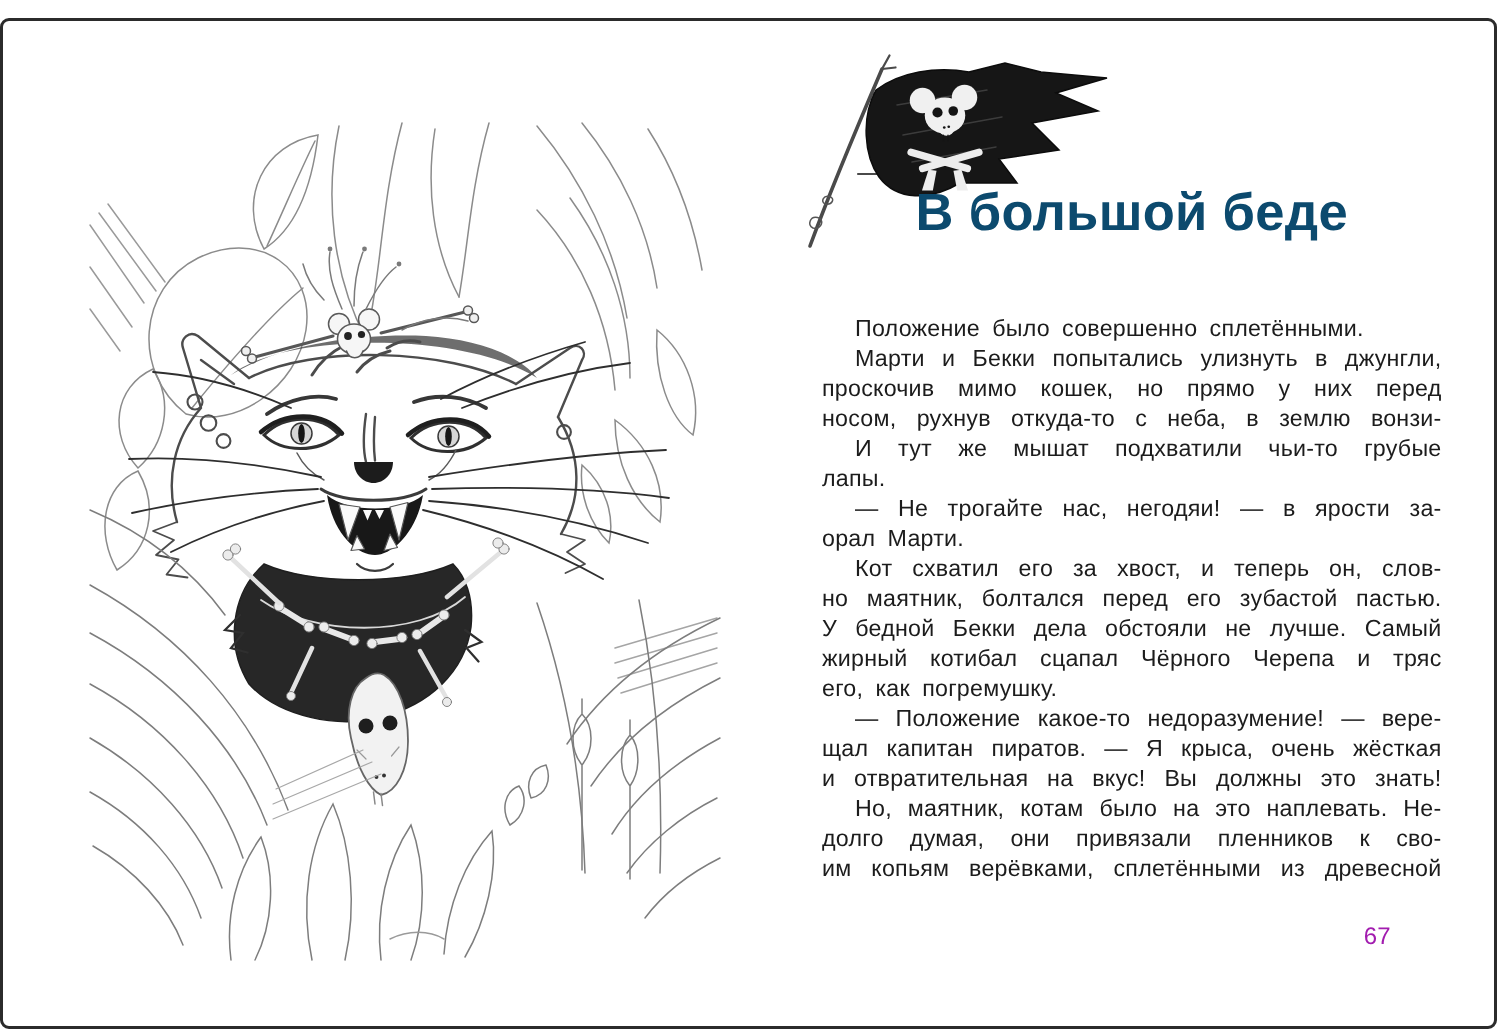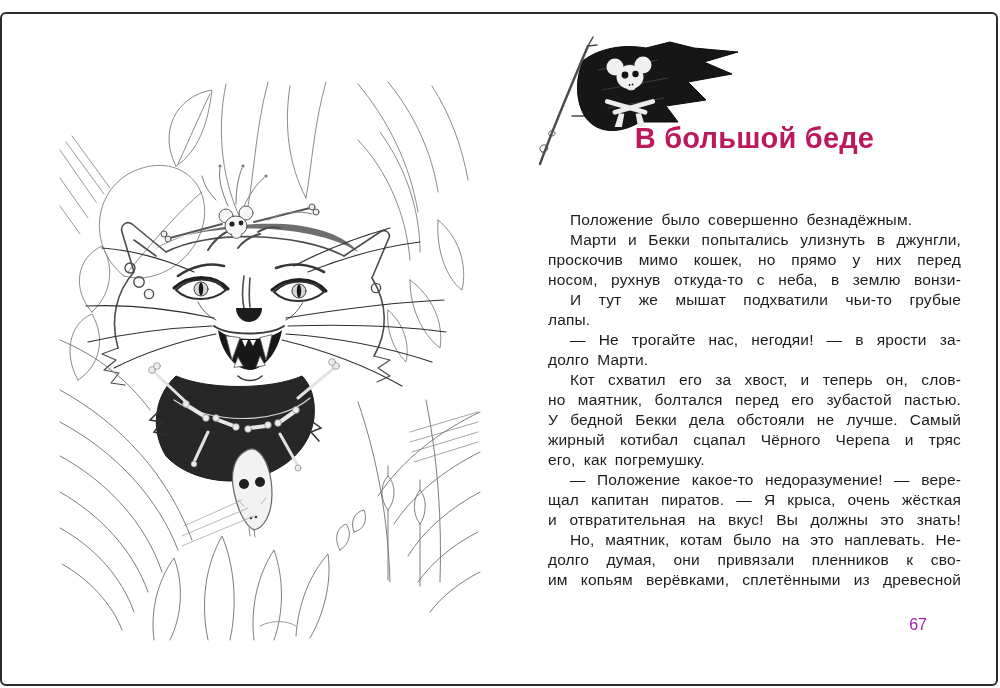--- a/index.html
+++ b/index.html
@@ -3,21 +3,21 @@
 <meta charset="utf-8">
 <style>
   html,body{margin:0;padding:0;background:#ffffff;}
   .stage{position:relative;width:1000px;height:688px;background:#ffffff;overflow:hidden;
          font-family:"Liberation Sans","DejaVu Sans",sans-serif;color:#1b1b1b;}
   .frame{position:absolute;left:0px;top:12px;right:2px;bottom:2px;
          border:2px solid #2b2b2b;border-radius:6px;pointer-events:none;}
   .illustration{position:absolute;left:58px;top:80px;width:424px;height:562px;}
   .flag{position:absolute;left:528px;top:30px;width:222px;height:142px;}
   .chapter-title{position:absolute;left:548px;top:122px;width:413px;text-align:center;
-         font-size:29px;font-weight:bold;letter-spacing:0.2px;color:#be185d;}
+         font-size:35px;font-weight:bold;letter-spacing:0.2px;color:#0c4a6e;}
   .text-col{position:absolute;left:548px;top:210px;width:413px;}
   .line{height:20px;line-height:20px;font-size:15.5px;letter-spacing:0.15px;
         text-align:justify;text-align-last:justify;white-space:nowrap;overflow:visible;
         color:#1c1c1c;}
   .line.just{white-space:normal;}
   .line.last{text-align:left;text-align-last:left;word-spacing:0.24em;}
   .line.ind{text-indent:22px;}
   .page-num{position:absolute;left:548px;top:616px;width:413px;text-align:right;
         padding-right:34px;box-sizing:border-box;font-size:16px;color:#a21caf;}
   svg{display:block;}
@@ -234,28 +234,28 @@
             <path d="M-12,2 L-20,14 L-13,16 L-7,4 Z"></path>
           </g>
         </g>
       </g>
     </svg>
   </div>
 
   <div class="chapter-title">В большой беде</div>
 
   <div class="text-col">
-      <div class="line last ind">Положение было совершенно безнадёжным.</div>
+      <div class="line last ind">Положение было совершенно сплетёнными.</div>
       <div class="line just ind">Марти и Бекки попытались улизнуть в джунгли,</div>
       <div class="line just">проскочив мимо кошек, но прямо у них перед</div>
       <div class="line just">носом, рухнув откуда-то с неба, в землю вонзи-</div>
       <div class="line just ind">И тут же мышат подхватили чьи-то грубые</div>
       <div class="line last">лапы.</div>
       <div class="line just ind">— Не трогайте нас, негодяи! — в ярости за-</div>
-      <div class="line last">долго Марти.</div>
+      <div class="line last">орал Марти.</div>
       <div class="line just ind">Кот схватил его за хвост, и теперь он, слов-</div>
       <div class="line just">но маятник, болтался перед его зубастой пастью.</div>
       <div class="line just">У бедной Бекки дела обстояли не лучше. Самый</div>
       <div class="line just">жирный котибал сцапал Чёрного Черепа и тряс</div>
       <div class="line last">его, как погремушку.</div>
       <div class="line just ind">— Положение какое-то недоразумение! — вере-</div>
       <div class="line just">щал капитан пиратов. — Я крыса, очень жёсткая</div>
       <div class="line just">и отвратительная на вкус! Вы должны это знать!</div>
       <div class="line just ind">Но, маятник, котам было на это наплевать. Не-</div>
       <div class="line just">долго думая, они привязали пленников к сво-</div>

